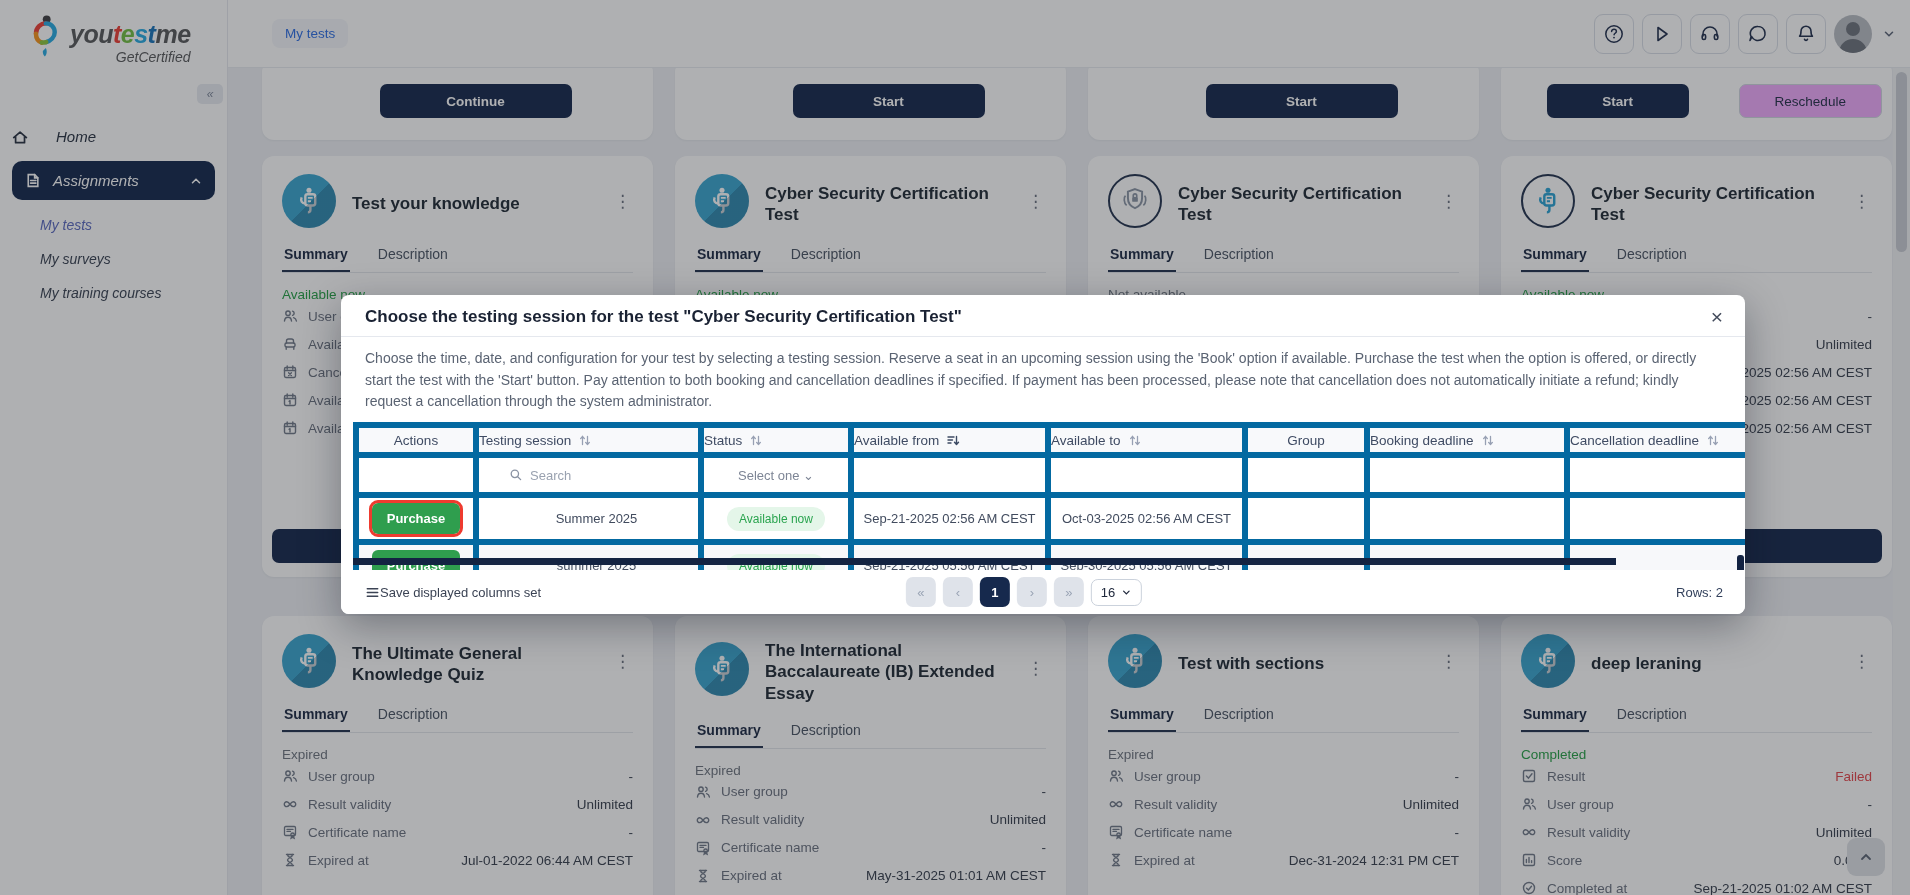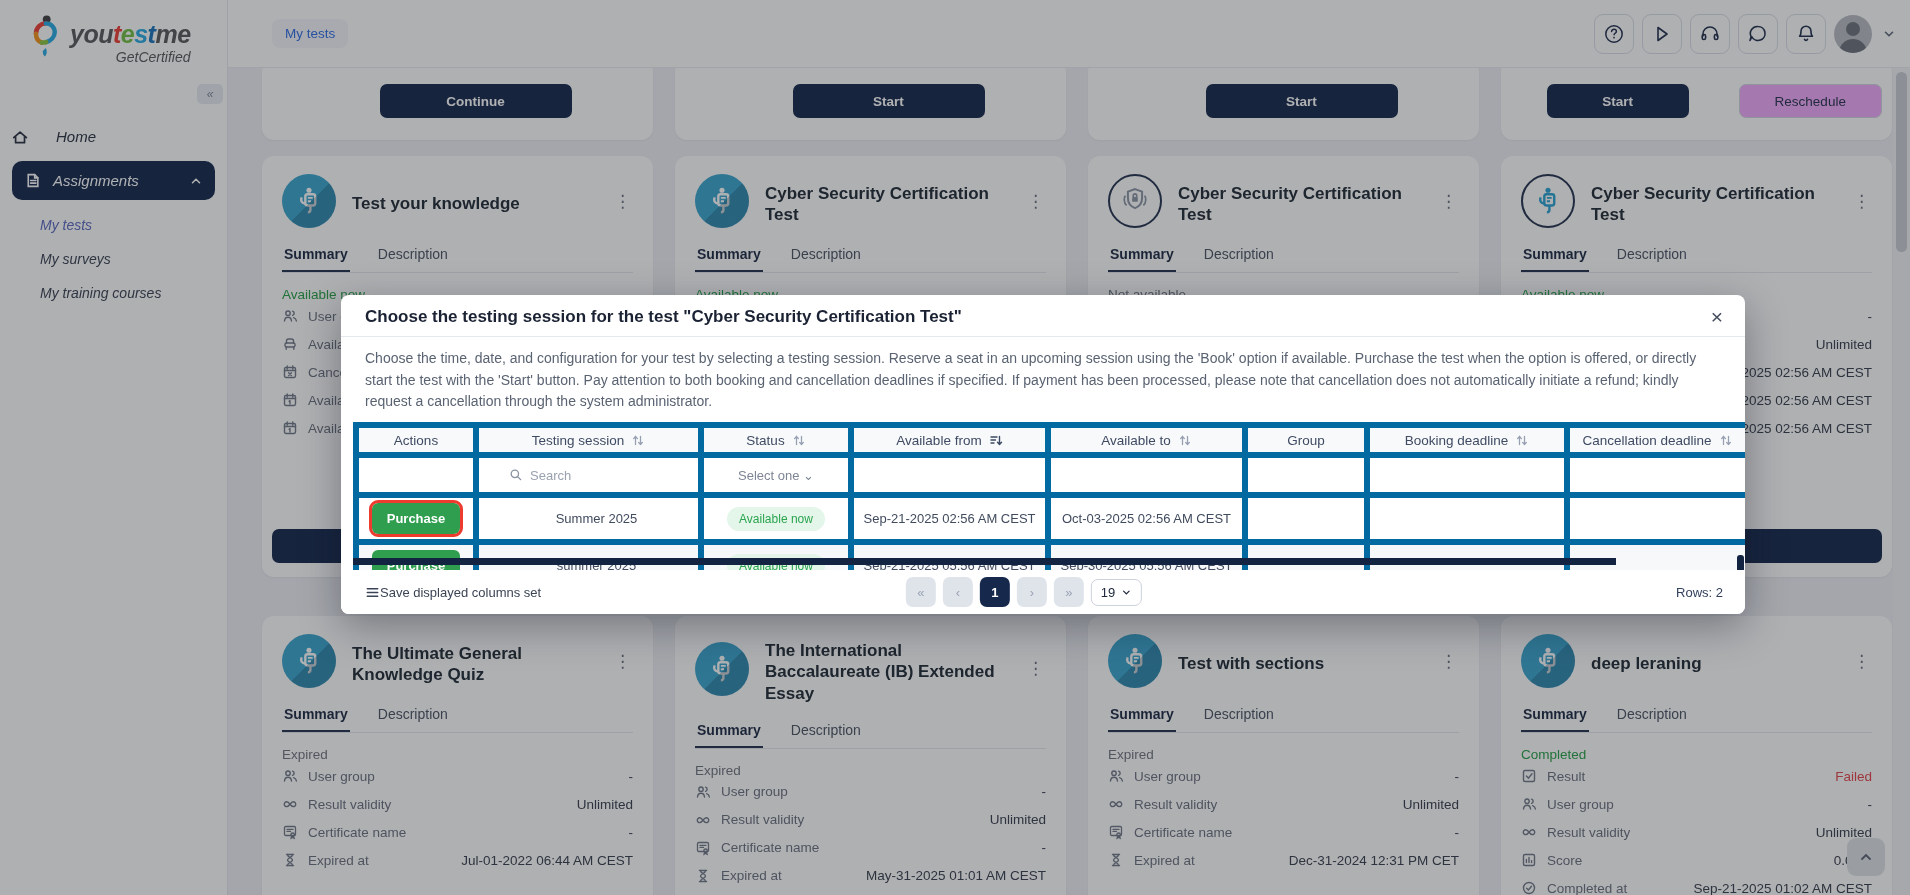--- a/index.html
+++ b/index.html
@@ -86,21 +86,21 @@
   .modal { position:absolute; left:341px; top:295px; width:1404px; height:319px; background:#ffffff;
     border-radius:8px; box-shadow:0 12px 40px rgba(10,15,30,.35); z-index:60; overflow:hidden; }
   .m-head { display:flex; align-items:center; padding:11px 22px 9px 24px; border-bottom:1px solid #e5e8ee; }
   .m-title { font-size:17px; font-weight:700; color:#1a2233; flex:1; }
   .m-close { font-size:21px; color:#434b5c; background:none; border:none; cursor:pointer;
     line-height:1; font-family:inherit; }
   .m-desc { padding:11px 24px 9px; font-size:14px; line-height:1.55; color:#5a6372; }
   .stable { border-collapse:collapse; table-layout:fixed; margin-left:12px; width:1392px; font-size:13px; }
   .stable th, .stable td { border:6px solid #0369a1; text-align:center; color:#414b5e; }
   .stable thead th { background:#f8f9fb; height:30px; font-weight:400; font-size:13.5px; color:#3f4b63; }
-  .th-in { display:flex; align-items:center; justify-content:center; gap:7px; }
+  .th-in { display:flex; align-items:center; justify-content:flex-start; gap:7px; }
   .tr-filter td { height:40px; background:#fff; }
   .tr-data td { height:47px; }
   .tr-data.alt td { background:#f7f8fa; }
   .cell-left { text-align:left; padding-left:16px; }
   .searchbox { display:flex; align-items:center; gap:7px; padding-left:14px; color:#8a93a3; }
   .searchbox input { border:none; outline:none; font-size:13px; font-family:inherit; color:#414b5e; width:130px; background:transparent; }
   .searchbox input::placeholder { color:#9aa2b0; }
   .select-one { color:#7d8595; font-size:13px; cursor:pointer; }
   .pbtn { background:#2f9e4e; color:#fff; border:none; border-radius:6px; padding:8px 15px;
     font-size:13px; font-weight:700; font-family:inherit; cursor:pointer; }
@@ -876,21 +876,21 @@
         </svg>
       <span>Save displayed columns set</span>
     </div>
     <div class="pager">
       <button class="pgbtn">«</button>
       <button class="pgbtn">‹</button>
       <button class="pgbtn active">1</button>
       <button class="pgbtn">›</button>
       <button class="pgbtn">»</button>
       <span class="sizesel">
-          <span>19</span>
+          <span>16</span>
           <svg width="11" height="11" viewBox="0 0 16 16">
             <use href="#i-chevdn"></use>
           </svg>
         </span>
     </div>
     <div class="rowsinfo">Rows: 2</div>
   </div>
 </div>
 
 </body></html>

